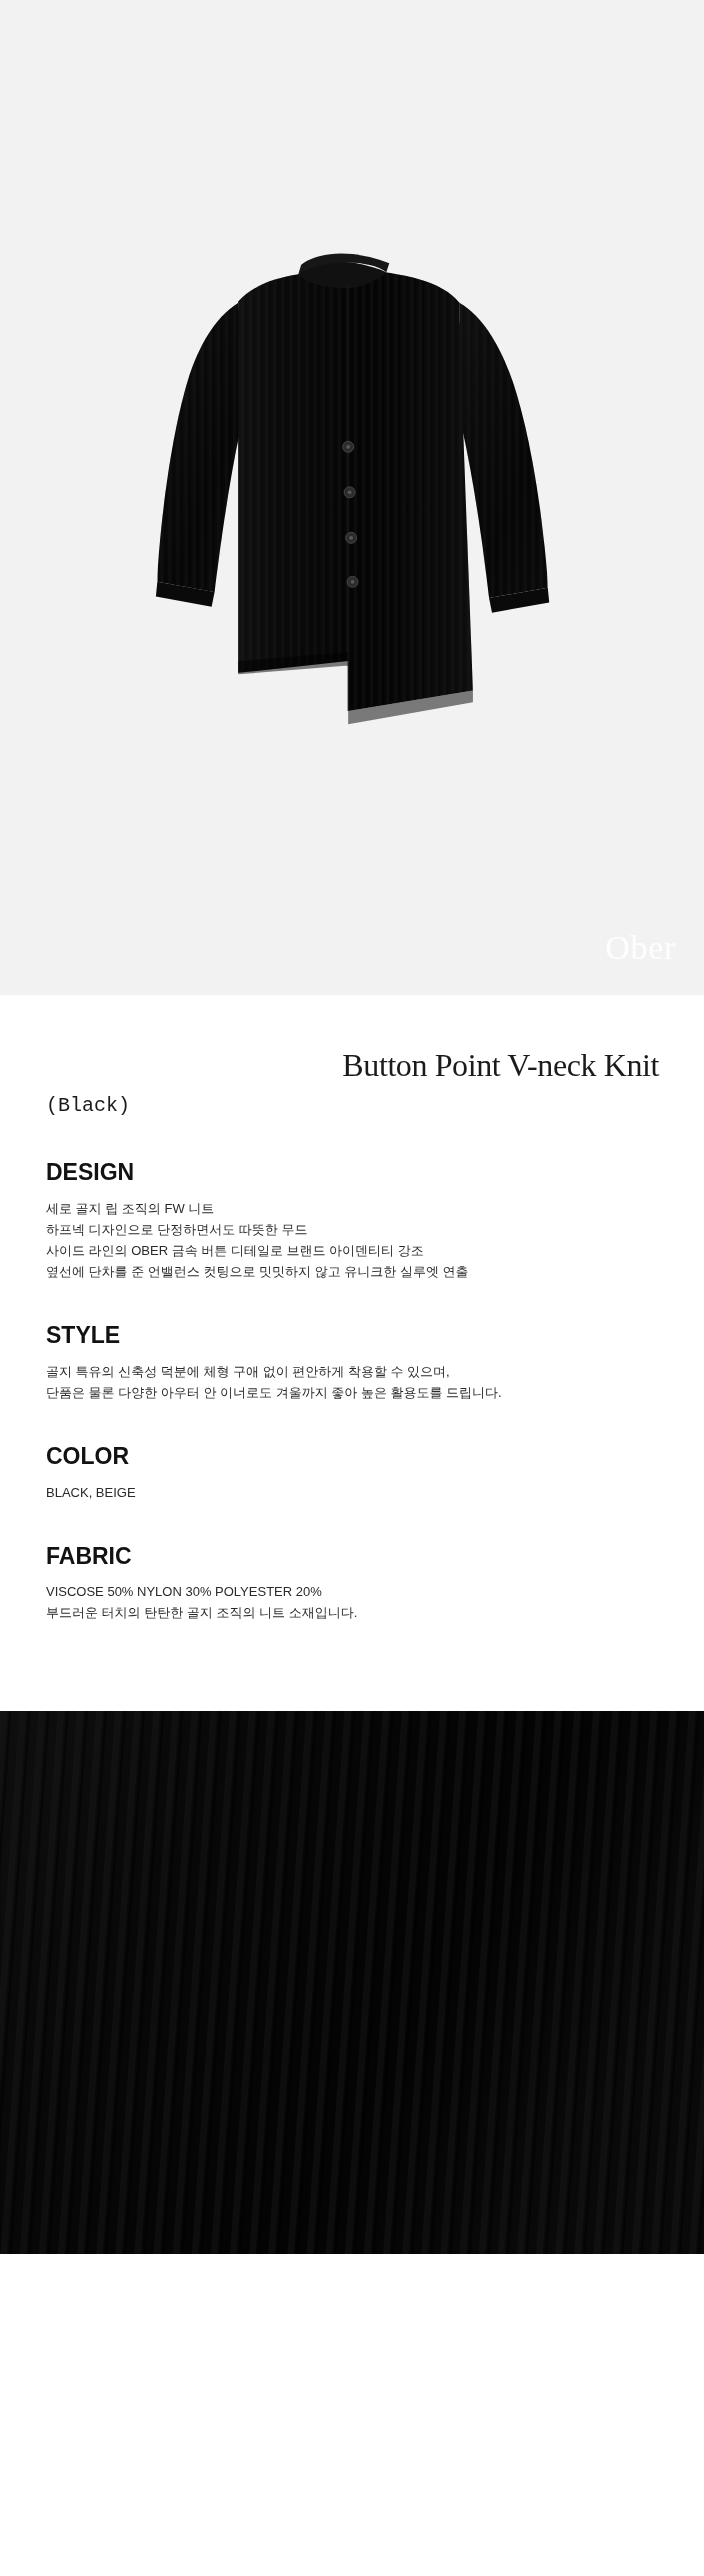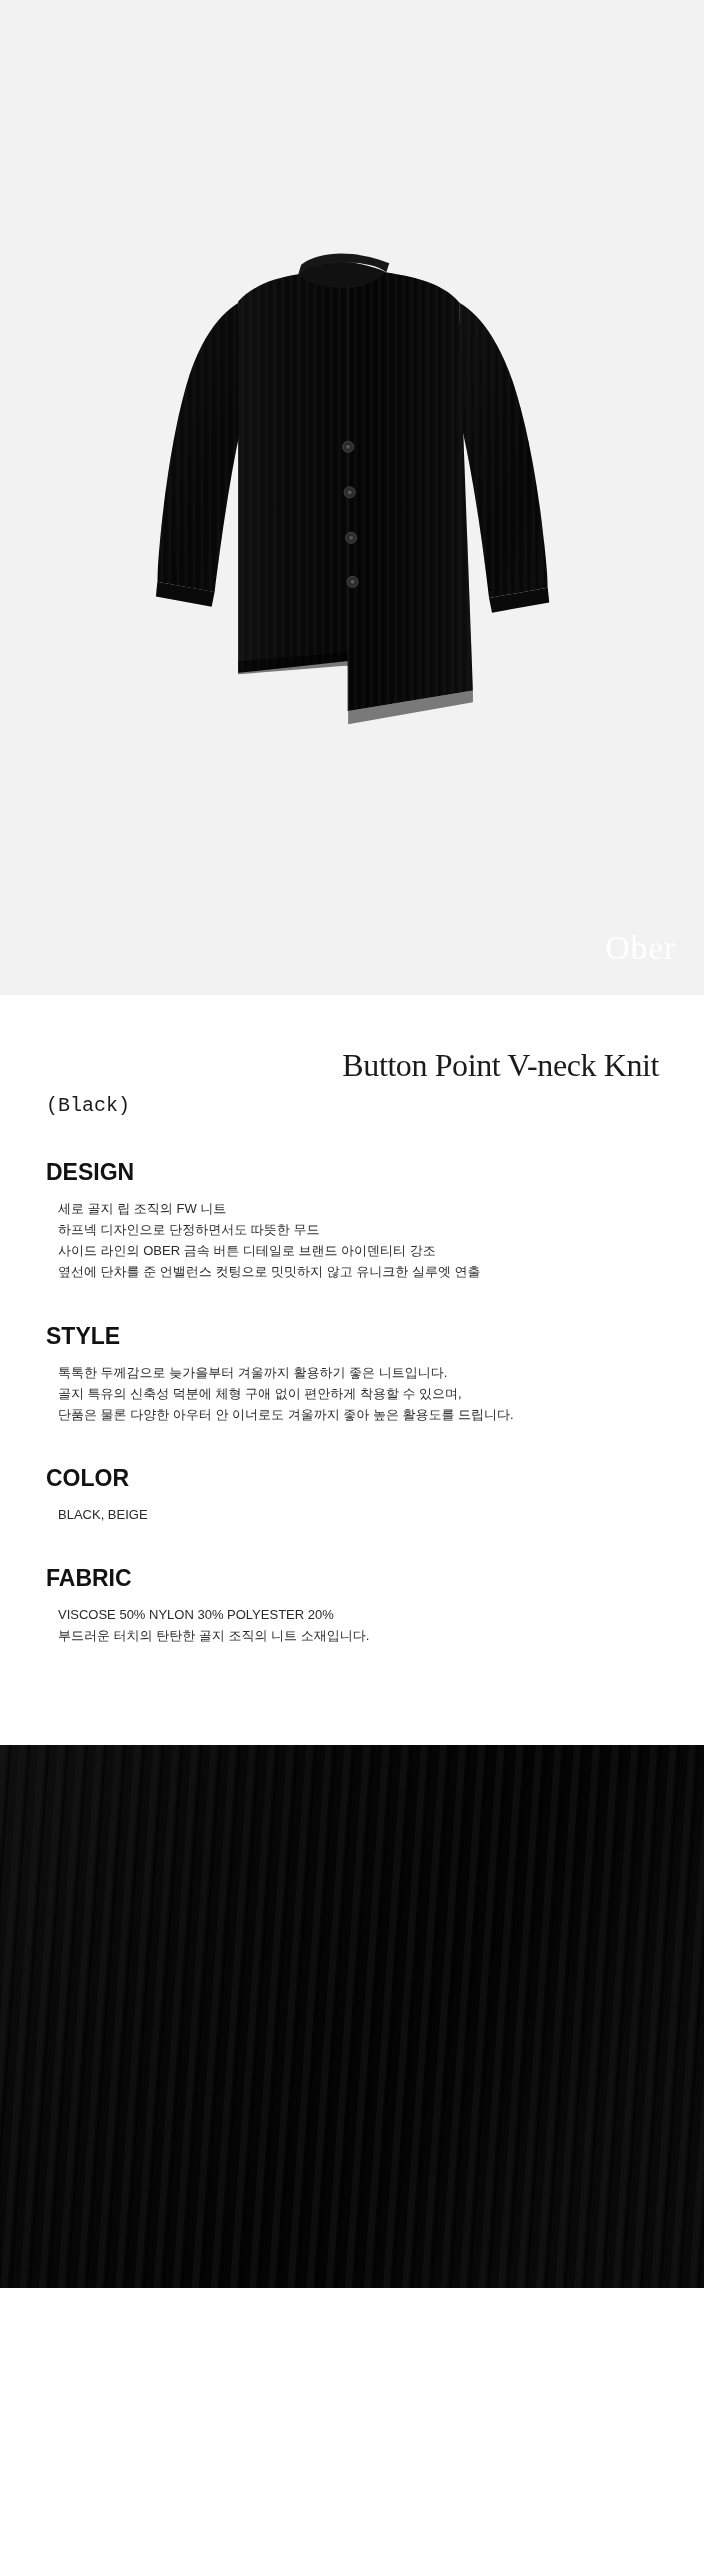--- a/index.html
+++ b/index.html
@@ -81,21 +81,21 @@
   }
   .block-heading {
     font-family: "Liberation Sans", sans-serif;
     font-size: 23px;
     font-weight: 700;
     color: #121212;
     margin: 0 0 11.7px 0;
     letter-spacing: 0px;
   }
   .block-lines {
-    margin: 12px;
+    margin: 0;
     padding: 0;
     list-style: none;
   }
   .block-lines li {
     font-family: "Liberation Sans", sans-serif;
     font-size: 13px;
     line-height: 1.62;
     color: #2a2a2a;
   }
 
@@ -204,21 +204,20 @@
         <li>세로 골지 립 조직의 FW 니트</li>
         <li>하프넥 디자인으로 단정하면서도 따뜻한 무드</li>
         <li>사이드 라인의 OBER 금속 버튼 디테일로 브랜드 아이덴티티 강조</li>
         <li>옆선에 단차를 준 언밸런스 컷팅으로 밋밋하지 않고 유니크한 실루엣 연출</li>
       </ul>
     </div>
 
     <div class="block">
       <h2 class="block-heading">STYLE</h2>
       <ul class="block-lines">
-        <li>톡톡한 두께감으로 늦가을부터 겨울까지 활용하기 좋은 니트입니다.</li>
         <li>골지 특유의 신축성 덕분에 체형 구애 없이 편안하게 착용할 수 있으며,</li>
         <li>단품은 물론 다양한 아우터 안 이너로도 겨울까지 좋아 높은 활용도를 드립니다.</li>
       </ul>
     </div>
 
     <div class="block">
       <h2 class="block-heading">COLOR</h2>
       <ul class="block-lines">
         <li>BLACK, BEIGE</li>
       </ul>

